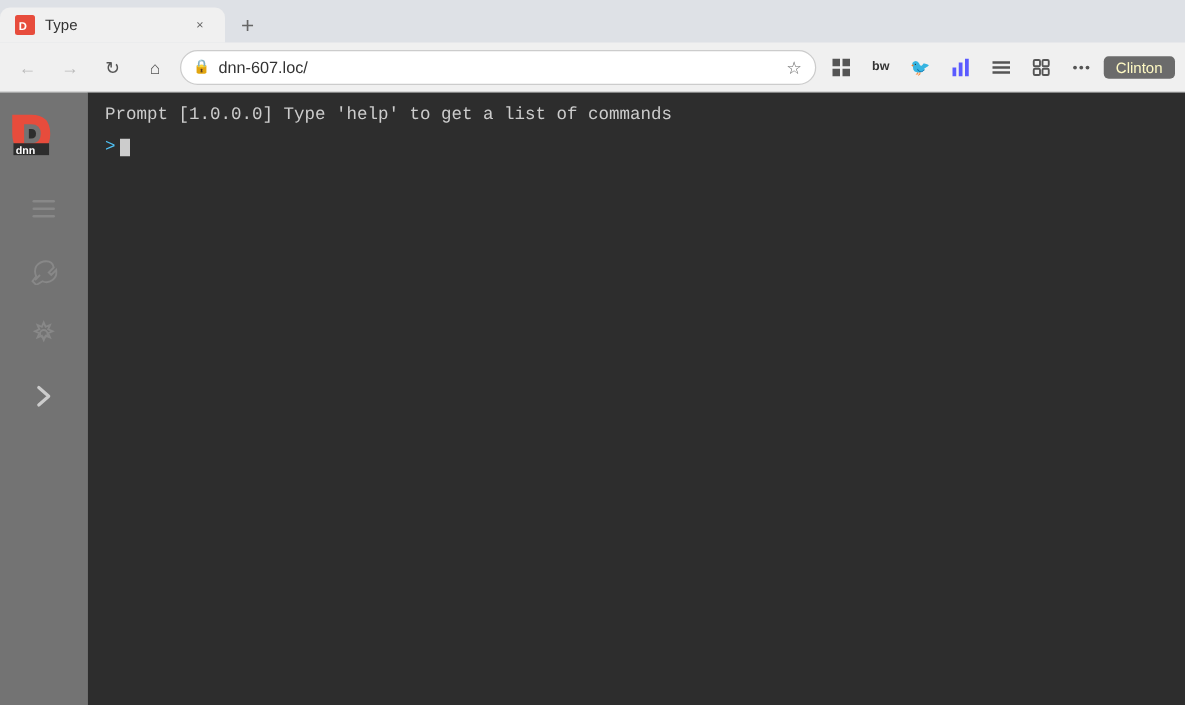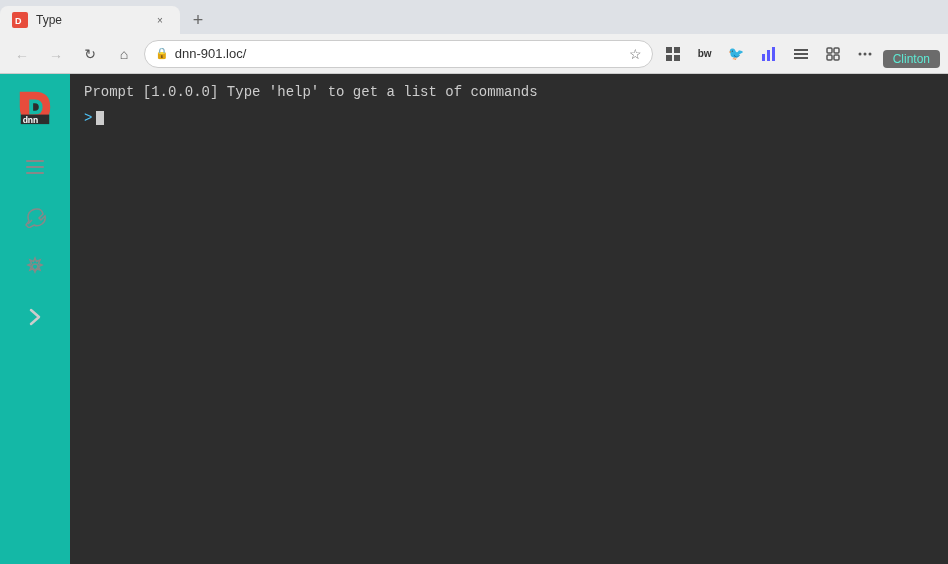--- a/index.html
+++ b/index.html
@@ -110,58 +110,57 @@
       flex: 1;
       font-size: 13px;
       color: #333;
     }
     .address-star {
       color: #666;
       font-size: 14px;
     }
     .toolbar-icons {
       display: flex;
-      align-items: flex-end;
+      align-items: center;
       gap: 4px;
     }
     .toolbar-icon {
       width: 28px;
       height: 28px;
       display: flex;
       align-items: center;
       justify-content: center;
       border-radius: 4px;
       cursor: pointer;
       font-size: 13px;
       font-weight: bold;
       color: #333;
     }
     .user-menu {
       background: #6b6b6b;
-      color: #5eead4;
+      color: #fef9c3;
       border-radius: 4px;
       padding: 2px 10px;
       font-size: 12px;
       cursor: pointer;
     }
 
     
     .app-container {
       display: flex;
       width: 100%;
       height: calc(564px - 74px);
     }
 
     
     .sidebar {
       width: 70px;
-      background: #14b8a6;
+      background: #737373;
       display: flex;
       flex-direction: column;
-      align-items: center;
       padding: 8px 0;
       gap: 0;
     }
     .sidebar-logo {
       width: 50px;
       height: 50px;
       margin-bottom: 10px;
       display: flex;
       flex-direction: column;
       align-items: center;
@@ -244,21 +243,21 @@
     </div>
     <div class="nav-btn">
       <span>↻</span>
     </div>
     <div class="nav-btn">
       <span>⌂</span>
     </div>
 
     <div class="address-bar">
       <span class="address-lock">🔒</span>
-      <span class="address-text">dnn-901.loc/</span>
+      <span class="address-text">dnn-607.loc/</span>
       <span class="address-star">☆</span>
     </div>
 
     <div class="toolbar-icons">
       <div class="toolbar-icon">
         <svg width="16" height="16" viewBox="0 0 16 16">
           <rect x="1" y="1" width="6" height="6" fill="#555"></rect>
           <rect x="9" y="1" width="6" height="6" fill="#555"></rect>
           <rect x="1" y="9" width="6" height="6" fill="#555"></rect>
           <rect x="9" y="9" width="6" height="6" fill="#555"></rect>

